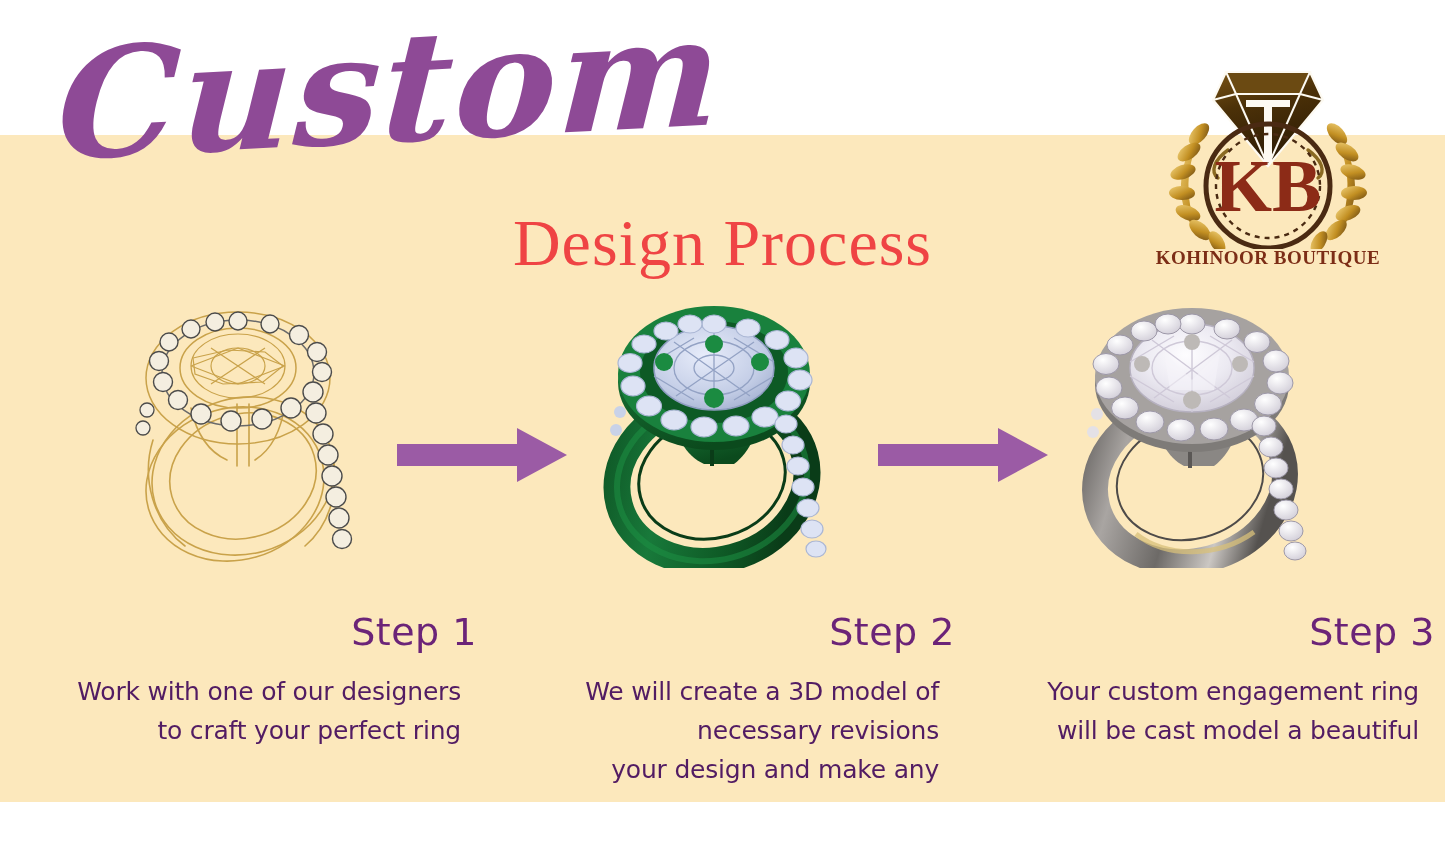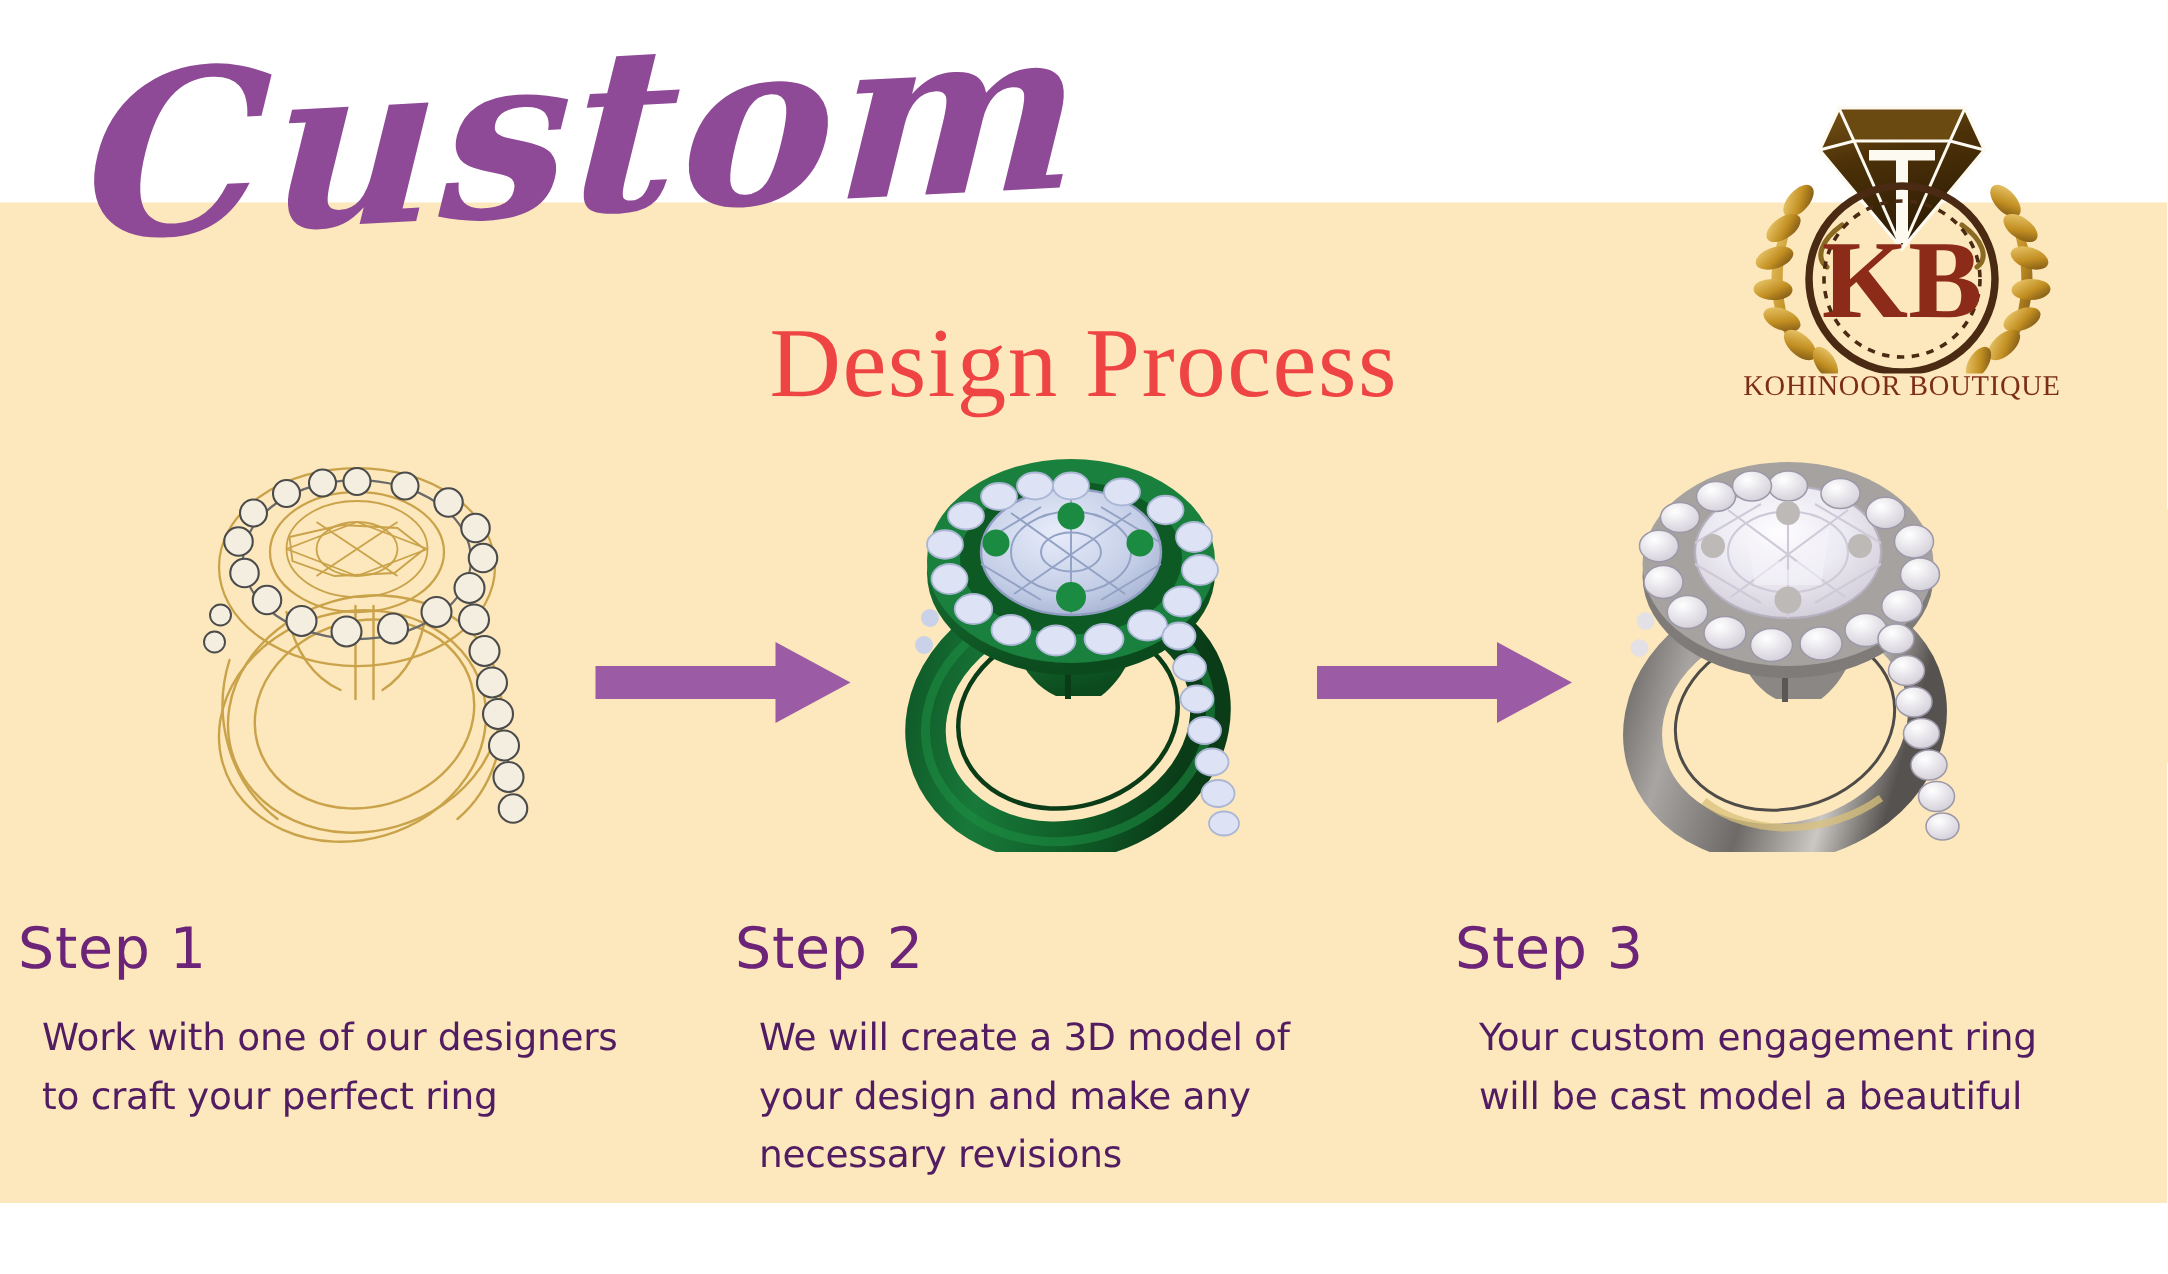--- a/index.html
+++ b/index.html
@@ -85,21 +85,21 @@
   }
   .logo-wordmark {
     position: absolute;
     left: 0;
     top: 193px;
     width: 240px;
     text-align: center;
     color: #7c2d16;
     font-family: "Liberation Serif", serif;
     font-size: 19px;
-    font-weight: normal;
+    font-weight: bold;
     letter-spacing: 0.5px;
     white-space: nowrap;
   }
 
   
   .ring-art {
     position: absolute;
     top: 300px;
     width: 260px;
     height: 268px;
@@ -116,21 +116,21 @@
     height: 62px;
   }
   .arrow.a1 { left: 393px; }
   .arrow.a2 { left: 874px; }
 
   
   .step {
     position: absolute;
     top: 608px;
     width: 465px;
-    text-align: left;
+    text-align: right;
   }
   .step.s1 { left: 12px; }
   .step.s2 { left: 490px; }
   .step.s3 { left: 970px; }
 
   .step-heading {
     color: #6b2478;
     font-family: "DejaVu Sans", sans-serif;
     font-size: 38px;
     font-weight: normal;
@@ -461,22 +461,22 @@
     <div class="step-body">
       <span class="step-body-line">Work with one of our designers</span>
       <span class="step-body-line">to craft your perfect ring</span>
     </div>
   </div>
 
   <div class="step s2">
     <div class="step-heading">Step 2</div>
     <div class="step-body">
       <span class="step-body-line">We will create a 3D model of</span>
+      <span class="step-body-line">necessary revisions</span>
       <span class="step-body-line">your design and make any</span>
-      <span class="step-body-line">necessary revisions</span>
     </div>
   </div>
 
   <div class="step s3">
     <div class="step-heading">Step 3</div>
     <div class="step-body">
       <span class="step-body-line">Your custom engagement ring</span>
       <span class="step-body-line">will be cast model a beautiful</span>
     </div>
   </div>

